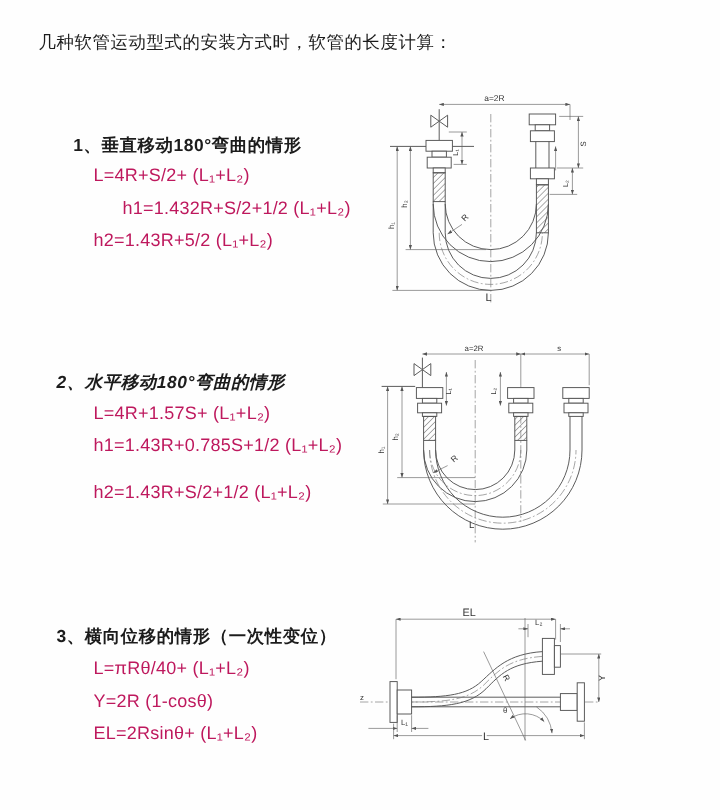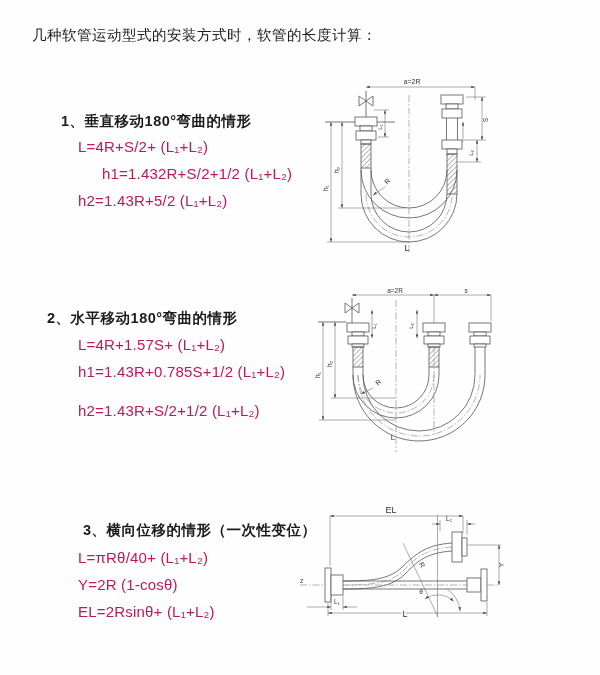--- a/index.html
+++ b/index.html
@@ -19,26 +19,26 @@
 </head>
 <body>
 
 <div class="abs page-title" style="left:32px;top:26px;">几种软管运动型式的安装方式时，软管的长度计算：</div>
 
 <div class="abs sec-heading" style="left:61px;top:112px;">1、垂直移动180°弯曲的情形</div>
 <div class="abs formula" style="left:78px;top:138px;">L=4R+S/2+ (L₁+L₂)</div>
 <div class="abs formula" style="left:78px;top:165px;margin-left:24px;">h1=1.432R+S/2+1/2 (L₁+L₂)</div>
 <div class="abs formula" style="left:78px;top:192px;">h2=1.43R+5/2 (L₁+L₂)</div>
 
-<div class="abs sec-heading" style="left:47px;top:309px;">2、水平移动180°弯曲的情形</div>
+<div class="abs sec-heading" style="left:47px;top:309px;font-style:italic;">2、水平移动180°弯曲的情形</div>
 <div class="abs formula" style="left:78px;top:336px;">L=4R+1.57S+ (L₁+L₂)</div>
 <div class="abs formula" style="left:78px;top:363px;">h1=1.43R+0.785S+1/2 (L₁+L₂)</div>
 <div class="abs formula" style="left:78px;top:402px;">h2=1.43R+S/2+1/2 (L₁+L₂)</div>
 
-<div class="abs sec-heading" style="left:47px;top:521px;margin-left:36px;">3、横向位移的情形（一次性变位）</div>
+<div class="abs sec-heading" style="left:47px;top:521px;">3、横向位移的情形（一次性变位）</div>
 <div class="abs formula" style="left:78px;top:549px;">L=πRθ/40+ (L₁+L₂)</div>
 <div class="abs formula" style="left:78px;top:576px;">Y=2R (1-cosθ)</div>
 <div class="abs formula" style="left:78px;top:603px;text-align:right;">EL=2Rsinθ+ (L₁+L₂)</div>
 
 <svg style="left:300px;top:70px;" width="300" height="195" viewBox="0 0 300 195">
   <defs>
     <marker id="mA" markerWidth="7" markerHeight="5" refX="7" refY="2.5" orient="auto-start-reverse">
       <path d="M0,0 L7,2.5 L0,5 Z" fill="#555"></path>
     </marker>
     <pattern id="hA" width="3.5" height="3.5" patternUnits="userSpaceOnUse" patternTransform="rotate(45)">

